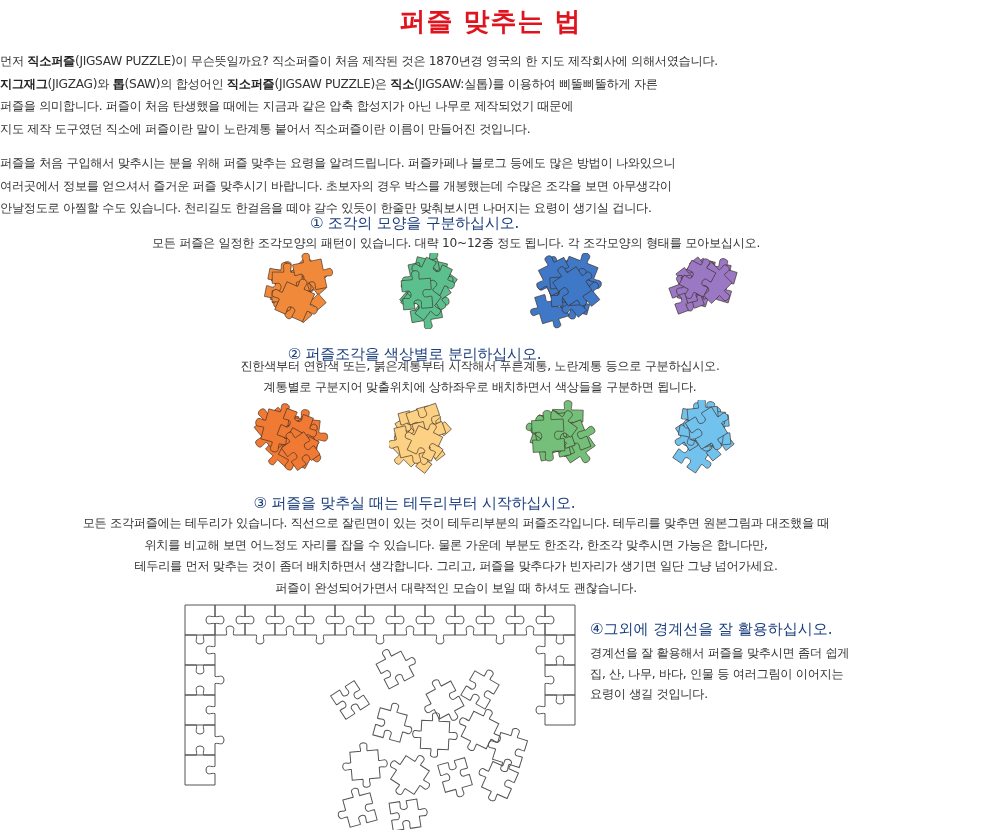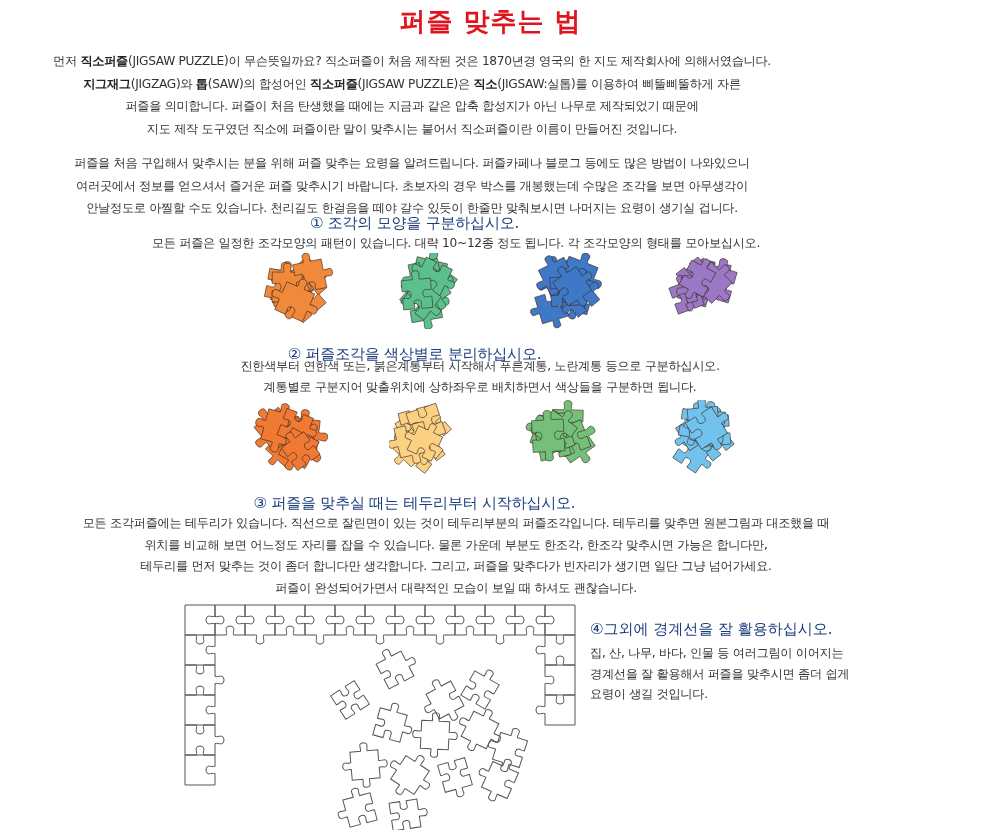--- a/index.html
+++ b/index.html
@@ -1,20 +1,20 @@
 <!DOCTYPE html>
 <html><head>
 <meta charset="utf-8">
 <style>
   html, body { margin: 0; padding: 0; background: #ffffff; }
   body { width: 1000px; height: 830px; position: relative; overflow: hidden;
          font-family: "DejaVu Sans", "Liberation Sans", sans-serif; color: #333; }
   .title { position: absolute; top: 4px; left: 0; width: 981px; text-align: center;
            font-size: 26px; font-weight: bold; color: #e0141e; letter-spacing: 1px; }
-  .para { position: absolute; left: 0; width: 824px; text-align: center;
+  .para { position: absolute; left: 0; width: 824px; text-align: left;
           font-size: 12.2px; line-height: 22.5px; color: #333; letter-spacing: -0.3px; }
   .para b { color: #222; }
   .sec-h { position: absolute; left: 0; width: 829px; text-align: center;
            font-size: 15px; font-weight: normal; color: #1a3d7c; letter-spacing: -0.2px; }
   .sec-t { position: absolute; left: 0; width: 912px; text-align: center;
            font-size: 12.2px; line-height: 21px; color: #333; letter-spacing: -0.3px; }
   .cluster { position: absolute; }
   .s4 { position: absolute; left: 590px; top: 620px; width: 260px; }
   .s4 .h { font-size: 15px; font-weight: normal; color: #1a3d7c; white-space: nowrap; }
   .s4 .t { font-size: 12.2px; line-height: 20.5px; color: #333; margin-top: 4px; letter-spacing: -0.3px; }
@@ -22,21 +22,21 @@
 </style>
 </head>
 <body>
 
 <div class="title">퍼즐 맞추는 법</div>
 
 <div class="para" id="intro" style="top:50px;">
     <div>먼저 <b>직소퍼즐</b>(JIGSAW PUZZLE)이 무슨뜻일까요? 직소퍼즐이 처음 제작된 것은 1870년경 영국의 한 지도 제작회사에 의해서였습니다.</div>
     <div><b>지그재그</b>(JIGZAG)와 <b>톱</b>(SAW)의 합성어인 <b>직소퍼즐</b>(JIGSAW PUZZLE)은 <b>직소</b>(JIGSAW:실톱)를 이용하여 삐뚤삐뚤하게 자른</div>
     <div>퍼즐을 의미합니다. 퍼즐이 처음 탄생했을 때에는 지금과 같은 압축 합성지가 아닌 나무로 제작되었기 때문에</div>
-    <div>지도 제작 도구였던 직소에 퍼즐이란 말이 맞추시는 붙어서 직소퍼즐이란 이름이 만들어진 것입니다.</div>
+    <div>지도 제작 도구였던 직소에 퍼즐이란 말이 노란계통 붙어서 직소퍼즐이란 이름이 만들어진 것입니다.</div>
   </div>
 <div class="para" id="intro2" style="top:132px;margin-top:20px;">
     <div>퍼즐을 처음 구입해서 맞추시는 분을 위해 퍼즐 맞추는 요령을 알려드립니다. 퍼즐카페나 블로그 등에도 많은 방법이 나와있으니</div>
     <div>여러곳에서 정보를 얻으셔서 즐거운 퍼즐 맞추시기 바랍니다. 초보자의 경우 박스를 개봉했는데 수많은 조각을 보면 아무생각이</div>
     <div>안날정도로 아찔할 수도 있습니다. 천리길도 한걸음을 떼야 갈수 있듯이 한줄만 맞춰보시면 나머지는 요령이 생기실 겁니다.</div>
   </div>
 
 <div class="sec-h" style="top:214px;">① 조각의 모양을 구분하십시오.</div>
 <div class="sec-t" style="top:233px;">
   <div>모든 퍼즐은 일정한 조각모양의 패턴이 있습니다. 대략 10~12종 정도 됩니다. 각 조각모양의 형태를 모아보십시오.</div>
@@ -137,21 +137,21 @@
         <path d="M0,0 L11.8,0.0 C13.1,3.7 8.7,8.7 15.6,9.3 C22.4,8.7 18.1,3.7 19.3,0.0 L31.15522119341564,0 L31.2,11.8 C34.9,13.1 39.9,8.7 40.5,15.6 C39.9,22.4 34.9,18.1 31.2,19.3 L31.15522119341564,31.15522119341564 L19.3,31.2 C18.1,34.9 22.4,39.9 15.6,40.5 C8.7,39.9 13.1,34.9 11.8,31.2 L0,31.15522119341564 L0.0,19.3 C-3.7,18.1 -8.7,22.4 -9.3,15.6 C-8.7,8.7 -3.7,13.1 0.0,11.8 L0,0 Z" transform="translate(46.53731138545953,26.295473251028806) rotate(95.89506172839506) translate(-15.57761059670782,-15.57761059670782)" fill="#72c2ee" stroke="#3a2a22" stroke-width="0.8" stroke-opacity="0.75"></path>
         <path d="M0,0 L11.5,0.0 C12.7,-3.6 8.5,-8.5 15.2,-9.1 C21.8,-8.5 17.6,-3.6 18.8,0.0 L30.304809670781893,0 L30.3,11.5 C26.7,12.7 21.8,8.5 21.2,15.2 C21.8,21.8 26.7,17.6 30.3,18.8 L30.304809670781893,30.304809670781893 L18.8,30.3 C17.6,33.9 21.8,38.8 15.2,39.4 C8.5,38.8 12.7,33.9 11.5,30.3 L0,30.304809670781893 L0.0,18.8 C3.6,17.6 8.5,21.8 9.1,15.2 C8.5,8.5 3.6,12.7 0.0,11.5 L0,0 Z" transform="translate(41.606721536351166,22.87928669410151) rotate(174.5) translate(-15.152404835390946,-15.152404835390946)" fill="#72c2ee" stroke="#3a2a22" stroke-width="0.8" stroke-opacity="0.75"></path>
         <path d="M0,0 L11.7,0.0 C12.9,3.7 8.6,8.6 15.3,9.2 C22.1,8.6 17.8,3.7 19.0,0.0 L30.688966049382717,0 L30.7,11.7 C27.0,12.9 22.1,8.6 21.5,15.3 C22.1,22.1 27.0,17.8 30.7,19.0 L30.688966049382717,30.688966049382717 L19.0,30.7 C17.8,34.4 22.1,39.3 15.3,39.9 C8.6,39.3 12.9,34.4 11.7,30.7 L0,30.688966049382717 L0.0,19.0 C-3.7,17.8 -8.6,22.1 -9.2,15.3 C-8.6,8.6 -3.7,12.9 0.0,11.7 L0,0 Z" transform="translate(44.44567901234568,28.022770919067217) rotate(238.29012345679013) translate(-15.344483024691359,-15.344483024691359)" fill="#72c2ee" stroke="#3a2a22" stroke-width="0.8" stroke-opacity="0.75"></path>
       </svg></div>
   </div>
 
 <div class="sec-h" style="top:494px;">③ 퍼즐을 맞추실 때는 테두리부터 시작하십시오.</div>
 <div class="sec-t" style="top:513px;line-height:21.5px;">
   <div>모든 조각퍼즐에는 테두리가 있습니다. 직선으로 잘린면이 있는 것이 테두리부분의 퍼즐조각입니다. 테두리를 맞추면 원본그림과 대조했을 때</div>
   <div>위치를 비교해 보면 어느정도 자리를 잡을 수 있습니다. 물론 가운데 부분도 한조각, 한조각 맞추시면 가능은 합니다만,</div>
-  <div>테두리를 먼저 맞추는 것이 좀더 합니다만 생각합니다. 그리고, 퍼즐을 맞추다가 빈자리가 생기면 일단 그냥 넘어가세요.</div>
+  <div>테두리를 먼저 맞추는 것이 좀더 배치하면서 생각합니다. 그리고, 퍼즐을 맞추다가 빈자리가 생기면 일단 그냥 넘어가세요.</div>
   <div>퍼즐이 완성되어가면서 대략적인 모습이 보일 때 하셔도 괜찮습니다.</div>
 </div>
 
 <svg class="frame" width="400" height="230" viewBox="0 0 400 230" id="frame-svg">
     <path d="M0,0 L30,0 L30.0,11.4 C26.4,12.6 21.6,8.4 21.0,15.0 C21.6,21.6 26.4,17.4 30.0,18.6 L30,30 L18.6,30.0 C17.4,33.6 21.6,38.4 15.0,39.0 C8.4,38.4 12.6,33.6 11.4,30.0 L0,30 L0,0 Z" fill="none" stroke="#555555" stroke-width="1" transform="translate(5,5)"></path>
     <path d="M0,0 L30,0 L30.0,11.4 C33.6,12.6 38.4,8.4 39.0,15.0 C38.4,21.6 33.6,17.4 30.0,18.6 L30,30 L18.6,30.0 C17.4,26.4 21.6,21.6 15.0,21.0 C8.4,21.6 12.6,26.4 11.4,30.0 L0,30 L0.0,18.6 C3.6,17.4 8.4,21.6 9.0,15.0 C8.4,8.4 3.6,12.6 0.0,11.4 L0,0 Z" fill="none" stroke="#555555" stroke-width="1" transform="translate(35,5)"></path>
     <path d="M0,0 L30,0 L30.0,11.4 C26.4,12.6 21.6,8.4 21.0,15.0 C21.6,21.6 26.4,17.4 30.0,18.6 L30,30 L18.6,30.0 C17.4,33.6 21.6,38.4 15.0,39.0 C8.4,38.4 12.6,33.6 11.4,30.0 L0,30 L0.0,18.6 C-3.6,17.4 -8.4,21.6 -9.0,15.0 C-8.4,8.4 -3.6,12.6 0.0,11.4 L0,0 Z" fill="none" stroke="#555555" stroke-width="1" transform="translate(65,5)"></path>
     <path d="M0,0 L30,0 L30.0,11.4 C33.6,12.6 38.4,8.4 39.0,15.0 C38.4,21.6 33.6,17.4 30.0,18.6 L30,30 L18.6,30.0 C17.4,26.4 21.6,21.6 15.0,21.0 C8.4,21.6 12.6,26.4 11.4,30.0 L0,30 L0.0,18.6 C3.6,17.4 8.4,21.6 9.0,15.0 C8.4,8.4 3.6,12.6 0.0,11.4 L0,0 Z" fill="none" stroke="#555555" stroke-width="1" transform="translate(95,5)"></path>
     <path d="M0,0 L30,0 L30.0,11.4 C26.4,12.6 21.6,8.4 21.0,15.0 C21.6,21.6 26.4,17.4 30.0,18.6 L30,30 L18.6,30.0 C17.4,33.6 21.6,38.4 15.0,39.0 C8.4,38.4 12.6,33.6 11.4,30.0 L0,30 L0.0,18.6 C-3.6,17.4 -8.4,21.6 -9.0,15.0 C-8.4,8.4 -3.6,12.6 0.0,11.4 L0,0 Z" fill="none" stroke="#555555" stroke-width="1" transform="translate(125,5)"></path>
     <path d="M0,0 L30,0 L30.0,11.4 C33.6,12.6 38.4,8.4 39.0,15.0 C38.4,21.6 33.6,17.4 30.0,18.6 L30,30 L18.6,30.0 C17.4,26.4 21.6,21.6 15.0,21.0 C8.4,21.6 12.6,26.4 11.4,30.0 L0,30 L0.0,18.6 C3.6,17.4 8.4,21.6 9.0,15.0 C8.4,8.4 3.6,12.6 0.0,11.4 L0,0 Z" fill="none" stroke="#555555" stroke-width="1" transform="translate(155,5)"></path>
@@ -182,17 +182,17 @@
     <path d="M0,0 L10.6,0.0 C11.8,-3.4 7.8,-7.8 14.0,-8.4 C20.2,-7.8 16.2,-3.4 17.4,0.0 L28,0 L28.0,10.6 C31.4,11.8 35.8,7.8 36.4,14.0 C35.8,20.2 31.4,16.2 28.0,17.4 L28,28 L17.4,28.0 C16.2,31.4 20.2,35.8 14.0,36.4 C7.8,35.8 11.8,31.4 10.6,28.0 L0,28 L0.0,17.4 C-3.4,16.2 -7.8,20.2 -8.4,14.0 C-7.8,7.8 -3.4,11.8 0.0,10.6 L0,0 Z" fill="none" stroke="#555555" stroke-width="1" transform="translate(230,175) rotate(33.22779492455419) translate(-14,-14)"></path>
     <path d="M0,0 L10.6,0.0 C11.8,3.4 7.8,7.8 14.0,8.4 C20.2,7.8 16.2,3.4 17.4,0.0 L28,0 L28.0,10.6 C24.6,11.8 20.2,7.8 19.6,14.0 C20.2,20.2 24.6,16.2 28.0,17.4 L28,28 L17.4,28.0 C16.2,31.4 20.2,35.8 14.0,36.4 C7.8,35.8 11.8,31.4 10.6,28.0 L0,28 L0.0,17.4 C3.4,16.2 7.8,20.2 8.4,14.0 C7.8,7.8 3.4,11.8 0.0,10.6 L0,0 Z" fill="none" stroke="#555555" stroke-width="1" transform="translate(275,175) rotate(-15.957947530864198) translate(-14,-14)"></path>
     <path d="M0,0 L10.6,0.0 C11.8,-3.4 7.8,-7.8 14.0,-8.4 C20.2,-7.8 16.2,-3.4 17.4,0.0 L28,0 L28.0,10.6 C24.6,11.8 20.2,7.8 19.6,14.0 C20.2,20.2 24.6,16.2 28.0,17.4 L28,28 L17.4,28.0 C16.2,31.4 20.2,35.8 14.0,36.4 C7.8,35.8 11.8,31.4 10.6,28.0 L0,28 L0.0,17.4 C-3.4,16.2 -7.8,20.2 -8.4,14.0 C-7.8,7.8 -3.4,11.8 0.0,10.6 L0,0 Z" fill="none" stroke="#555555" stroke-width="1" transform="translate(320,180) rotate(24.06670096021948) translate(-14,-14)"></path>
     <path d="M0,0 L10.6,0.0 C11.8,-3.4 7.8,-7.8 14.0,-8.4 C20.2,-7.8 16.2,-3.4 17.4,0.0 L28,0 L28.0,10.6 C24.6,11.8 20.2,7.8 19.6,14.0 C20.2,20.2 24.6,16.2 28.0,17.4 L28,28 L17.4,28.0 C16.2,24.6 20.2,20.2 14.0,19.6 C7.8,20.2 11.8,24.6 10.6,28.0 L0,28 L0.0,17.4 C-3.4,16.2 -7.8,20.2 -8.4,14.0 C-7.8,7.8 -3.4,11.8 0.0,10.6 L0,0 Z" fill="none" stroke="#555555" stroke-width="1" transform="translate(180,210) rotate(-15.000728737997255) translate(-14,-14)"></path>
     <path d="M0,0 L10.6,0.0 C11.8,3.4 7.8,7.8 14.0,8.4 C20.2,7.8 16.2,3.4 17.4,0.0 L28,0 L28.0,10.6 C31.4,11.8 35.8,7.8 36.4,14.0 C35.8,20.2 31.4,16.2 28.0,17.4 L28,28 L17.4,28.0 C16.2,24.6 20.2,20.2 14.0,19.6 C7.8,20.2 11.8,24.6 10.6,28.0 L0,28 L0.0,17.4 C3.4,16.2 7.8,20.2 8.4,14.0 C7.8,7.8 3.4,11.8 0.0,10.6 L0,0 Z" fill="none" stroke="#555555" stroke-width="1" transform="translate(225,215) rotate(-8.49974279835391) translate(-14,-14)"></path>
   </svg>
 
 <div class="s4">
   <div class="h">④그외에 경계선을 잘 활용하십시오.</div>
   <div class="t">
+    <div>경계선을 잘 활용해서 퍼즐을 맞추시면 좀더 쉽게</div>
     <div>집, 산, 나무, 바다, 인물 등 여러그림이 이어지는</div>
-    <div>경계선을 잘 활용해서 퍼즐을 맞추시면 좀더 쉽게</div>
     <div>요령이 생길 것입니다.</div>
   </div>
 </div>
 
 </body></html>

